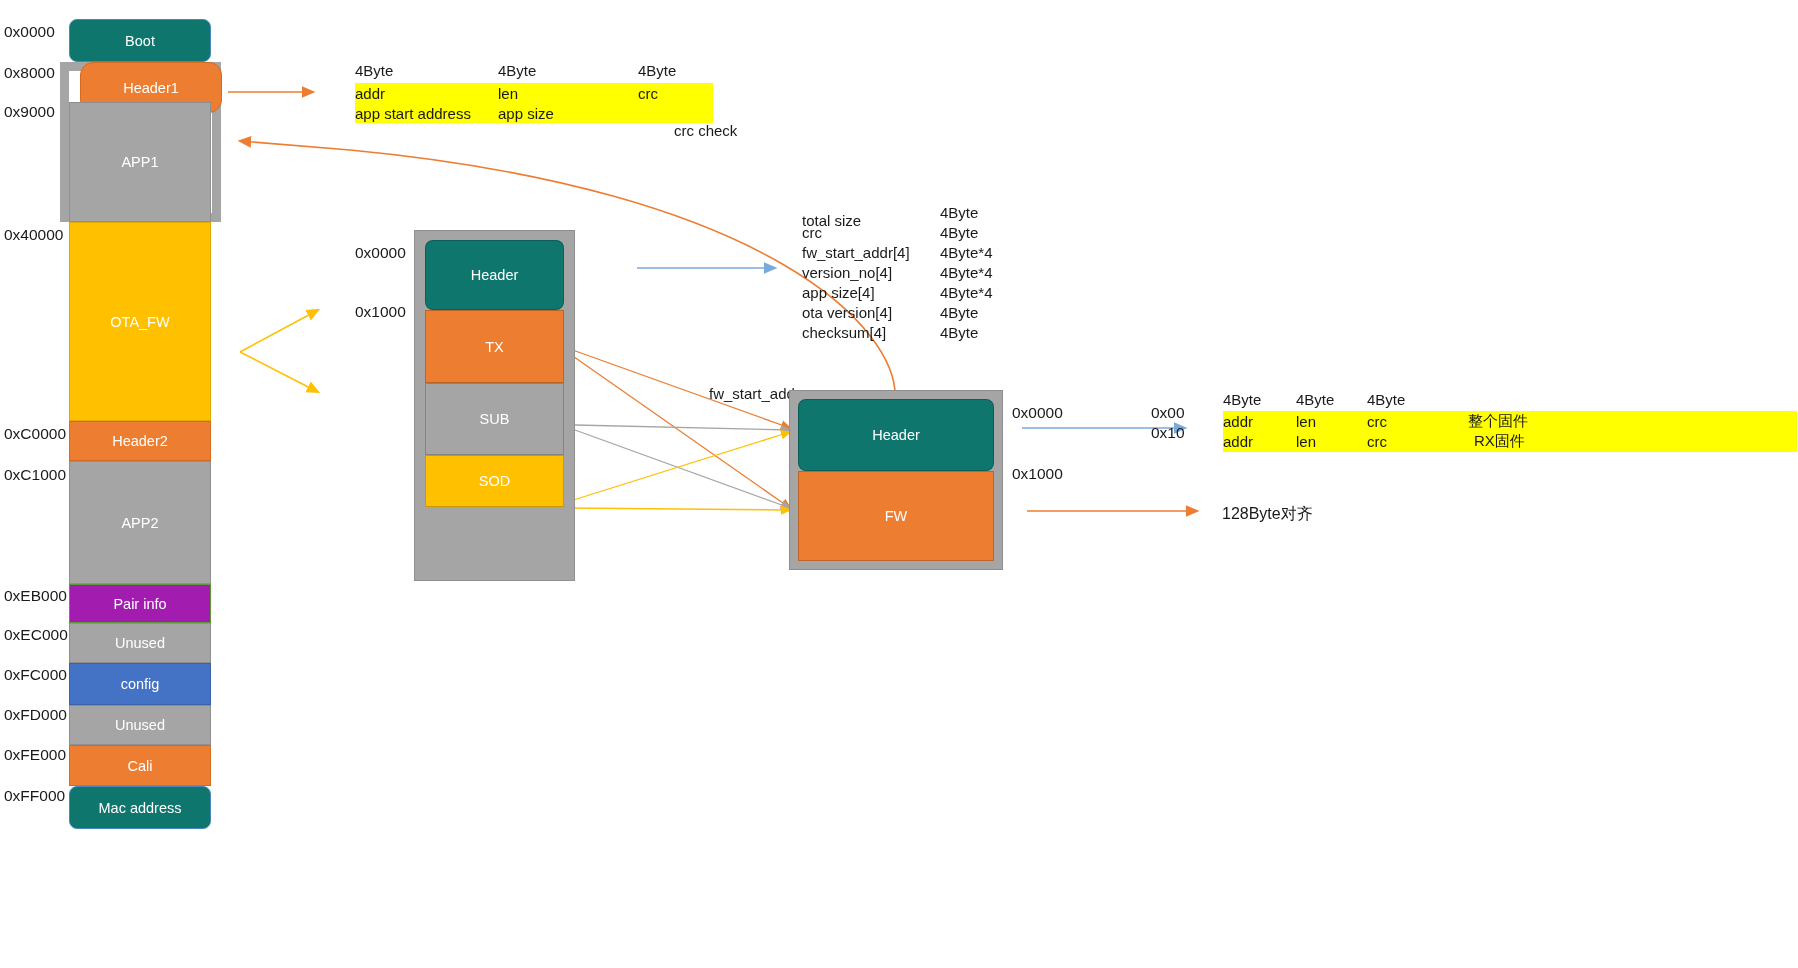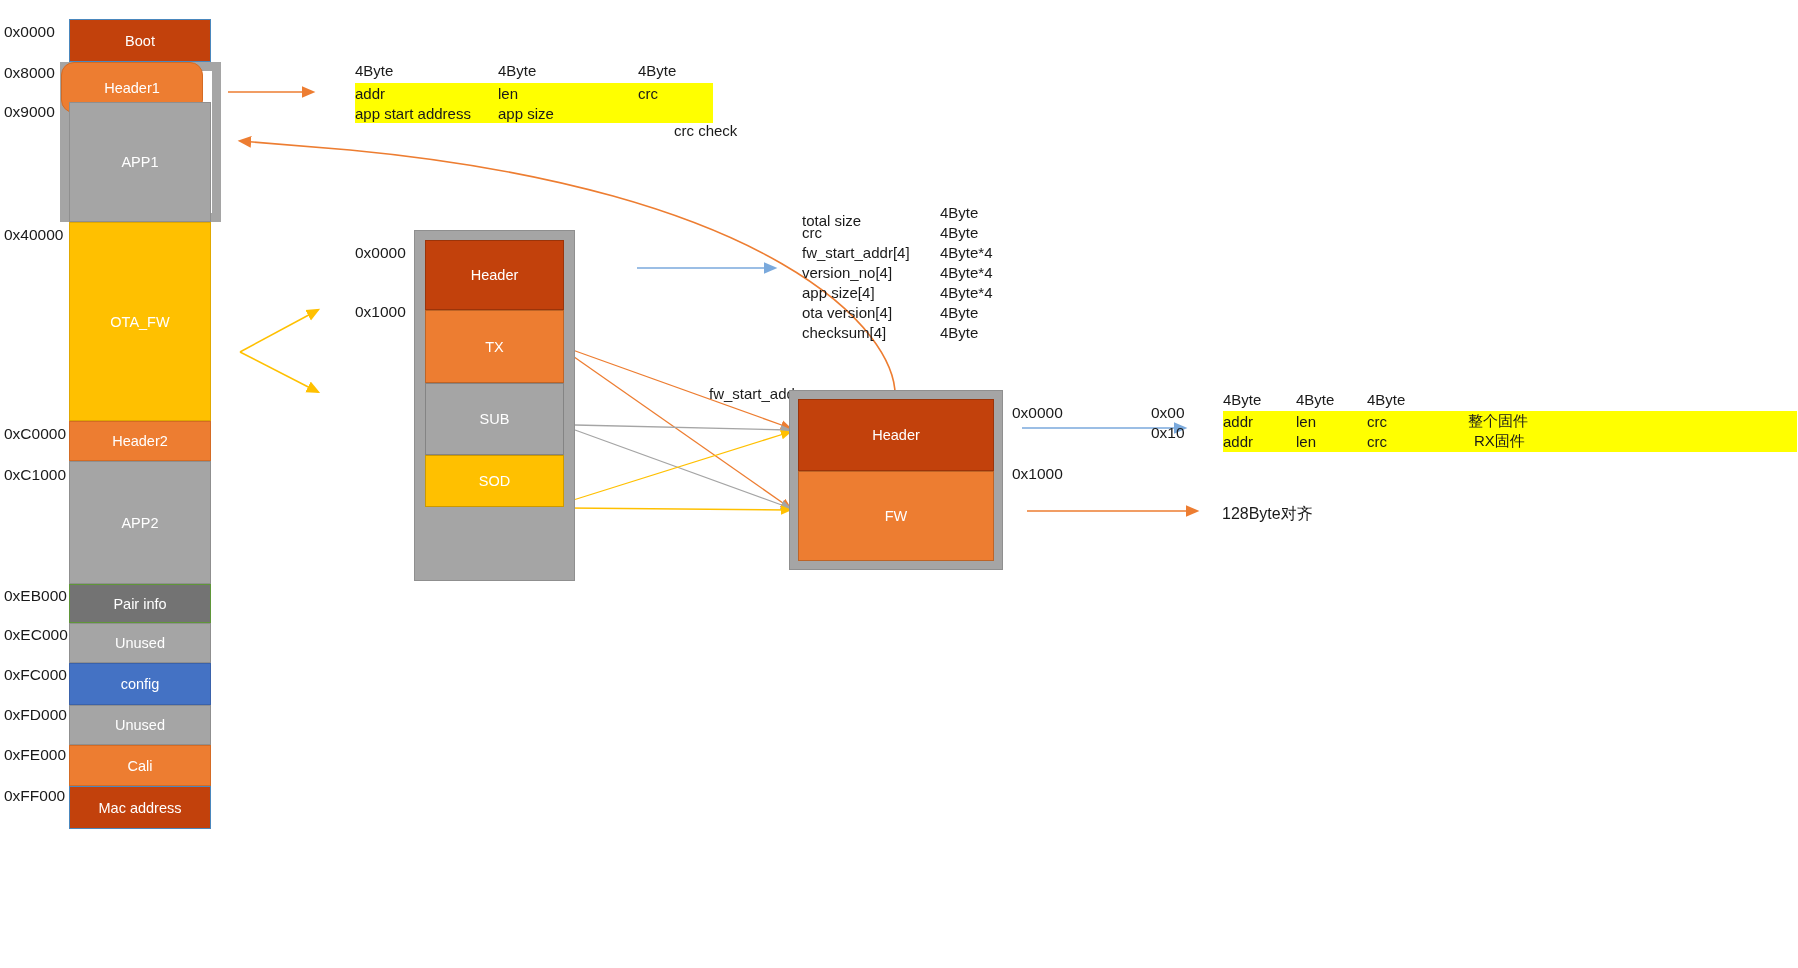--- a/index.html
+++ b/index.html
@@ -31,25 +31,25 @@
   .mem-block {
     box-sizing: border-box;
     border: 1px solid rgba(0,0,0,0.25);
     display: flex;
     align-items: center;
     justify-content: center;
     color: #ffffff;
     font-size: 14.5px;
     white-space: nowrap;
   }
-  .blk-blue   { background: #c2410c; border-color: #4a87bd; }
+  .blk-blue   { background: #0f766e; border-color: #4a87bd; border-radius: 8px; }
   .blk-orange { background: #ed7d31; border-color: #d46b24; }
   .blk-gray   { background: #a5a5a5; border-color: #8f8f8f; }
   .blk-yellow { background: #ffc000; border-color: #e0a800; }
-  .blk-green  { background: #737373; border-color: #5f9639; }
+  .blk-green  { background: #a21caf; border-color: #5f9639; }
   .blk-dblue  { background: #4472c4; border-color: #3a62ab; }
 
   .outline-box {
     box-sizing: border-box;
     border: 9px solid #a5a5a5;
     background: transparent;
   }
 
   
   .hdr-cell {
@@ -152,21 +152,21 @@
     <div class="abs addr-label" style="left:4px; top:588px;">0xEB000</div>
     <div class="abs addr-label" style="left:4px; top:627px;">0xEC000</div>
     <div class="abs addr-label" style="left:4px; top:667px;">0xFC000</div>
     <div class="abs addr-label" style="left:4px; top:707px;">0xFD000</div>
     <div class="abs addr-label" style="left:4px; top:747px;">0xFE000</div>
     <div class="abs addr-label" style="left:4px; top:788px;">0xFF000</div>
 
     <div class="abs outline-box" style="left:60px; top:62px; width:161px; height:160px;"></div>
 
     <div class="abs mem-block blk-blue" style="left:69px; top:19px; width:142px; height:43px;">Boot</div>
-    <div class="abs mem-block blk-orange" style="left:61px; top:62px; width:142px; height:51px;border-radius:13px;">Header1</div>
+    <div class="abs mem-block blk-orange" style="left:80px; top:62px; width:142px; height:51px;border-radius:13px;">Header1</div>
     <div class="abs mem-block blk-gray" style="left:69px; top:102px; width:142px; height:120px;">APP1</div>
     <div class="abs mem-block blk-yellow" style="left:69px; top:222px; width:142px; height:199px;">OTA_FW</div>
     <div class="abs mem-block blk-orange" style="left:69px; top:421px; width:142px; height:40px;">Header2</div>
     <div class="abs mem-block blk-gray" style="left:69px; top:461px; width:142px; height:123px;">APP2</div>
     <div class="abs mem-block blk-green" style="left:69px; top:584px; width:142px; height:39px;">Pair info</div>
     <div class="abs mem-block blk-gray" style="left:69px; top:623px; width:142px; height:40px;">Unused</div>
     <div class="abs mem-block blk-dblue" style="left:69px; top:663px; width:142px; height:42px;">config</div>
     <div class="abs mem-block blk-gray" style="left:69px; top:705px; width:142px; height:40px;">Unused</div>
     <div class="abs mem-block blk-orange" style="left:69px; top:745px; width:142px; height:41px;">Cali</div>
     <div class="abs mem-block blk-blue" style="left:69px; top:786px; width:142px; height:43px;">Mac address</div>

